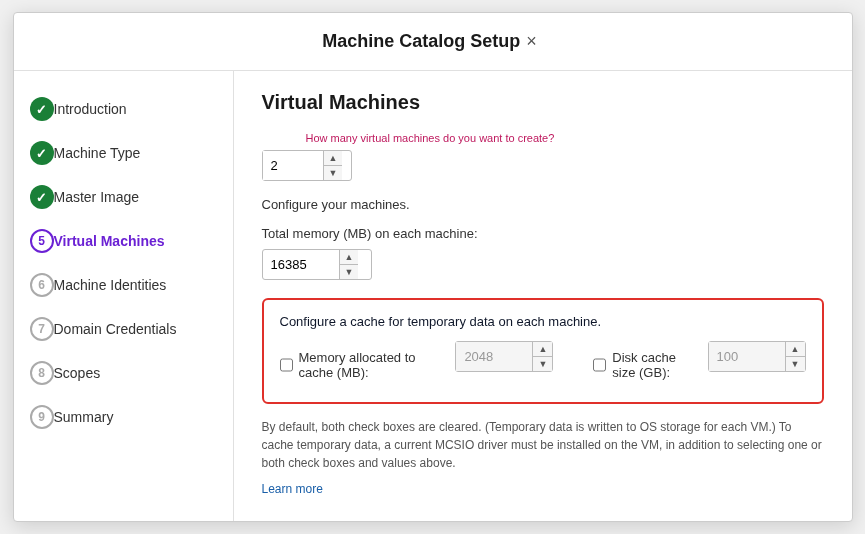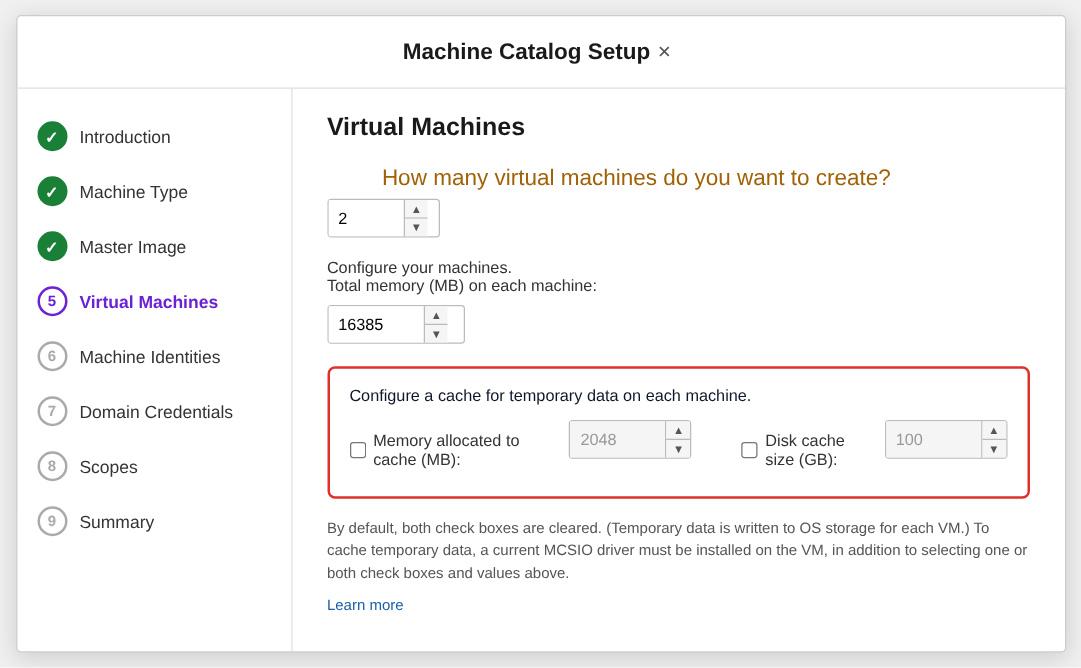--- a/index.html
+++ b/index.html
@@ -51,21 +51,20 @@
       width: 220px;
       border-right: 1px solid #e0e0e0;
       padding: 16px 0;
       flex-shrink: 0;
     }
     .sidebar-item {
       display: flex;
       align-items: center;
       padding: 10px 16px;
       cursor: pointer;
-      gap: 10px;
     }
     .sidebar-item.active .item-label {
       color: #6b21d4;
       font-weight: 600;
     }
     .step-icon {
       width: 24px;
       height: 24px;
       border-radius: 50%;
       display: flex;
@@ -100,22 +99,22 @@
       padding: 20px 28px;
       overflow-y: auto;
     }
     .section-title {
       font-size: 20px;
       font-weight: 600;
       color: #1a1a1a;
       margin-bottom: 18px;
     }
     .field-label {
-      color: #a16207;
-      font-size: 18px;
+      color: #be185d;
+      font-size: 11px;
       margin-bottom: 6px;
       padding-left: 44px;
     }
     .spinner-group {
       display: flex;
       align-items: stretch;
       border: 1px solid #bbb;
       border-radius: 3px;
       width: 90px;
       margin-bottom: 16px;
@@ -144,21 +143,21 @@
       align-items: center;
       justify-content: center;
       color: #555;
     }
     .spinner-btn:first-child {
       border-bottom: 1px solid #bbb;
     }
     .configure-label {
       color: #333;
       font-size: 13px;
-      margin-bottom: 0;
+      margin-bottom: 14px;
     }
     .configure-sublabel {
       color: #333;
       font-size: 13px;
       margin-bottom: 8px;
     }
     
     .cache-box {
       border: 2px solid #e0302a;
       border-radius: 6px;
@@ -275,21 +274,21 @@
       <div class="spinner-group">
         <input class="spinner-input" type="text" value="2" style="">
         <div class="spinner-buttons">
           <button class="spinner-btn">▲</button>
           <button class="spinner-btn">▼</button>
         </div>
       </div>
 
       <div class="configure-label">Configure your machines.</div>
       <div class="configure-sublabel">Total memory (MB) on each machine:</div>
-      <div class="spinner-group" style="width:110px; margin-bottom:18px;">
+      <div class="spinner-group" style="width:110px; margin-bottom:18px;align-items:center;">
         <input class="spinner-input" type="text" value="16385" style="width: 76px;">
         <div class="spinner-buttons">
           <button class="spinner-btn">▲</button>
           <button class="spinner-btn">▼</button>
         </div>
       </div>
 
       
       <div class="cache-box">
         <div class="cache-box-title">Configure a cache for temporary data on each machine.</div>

